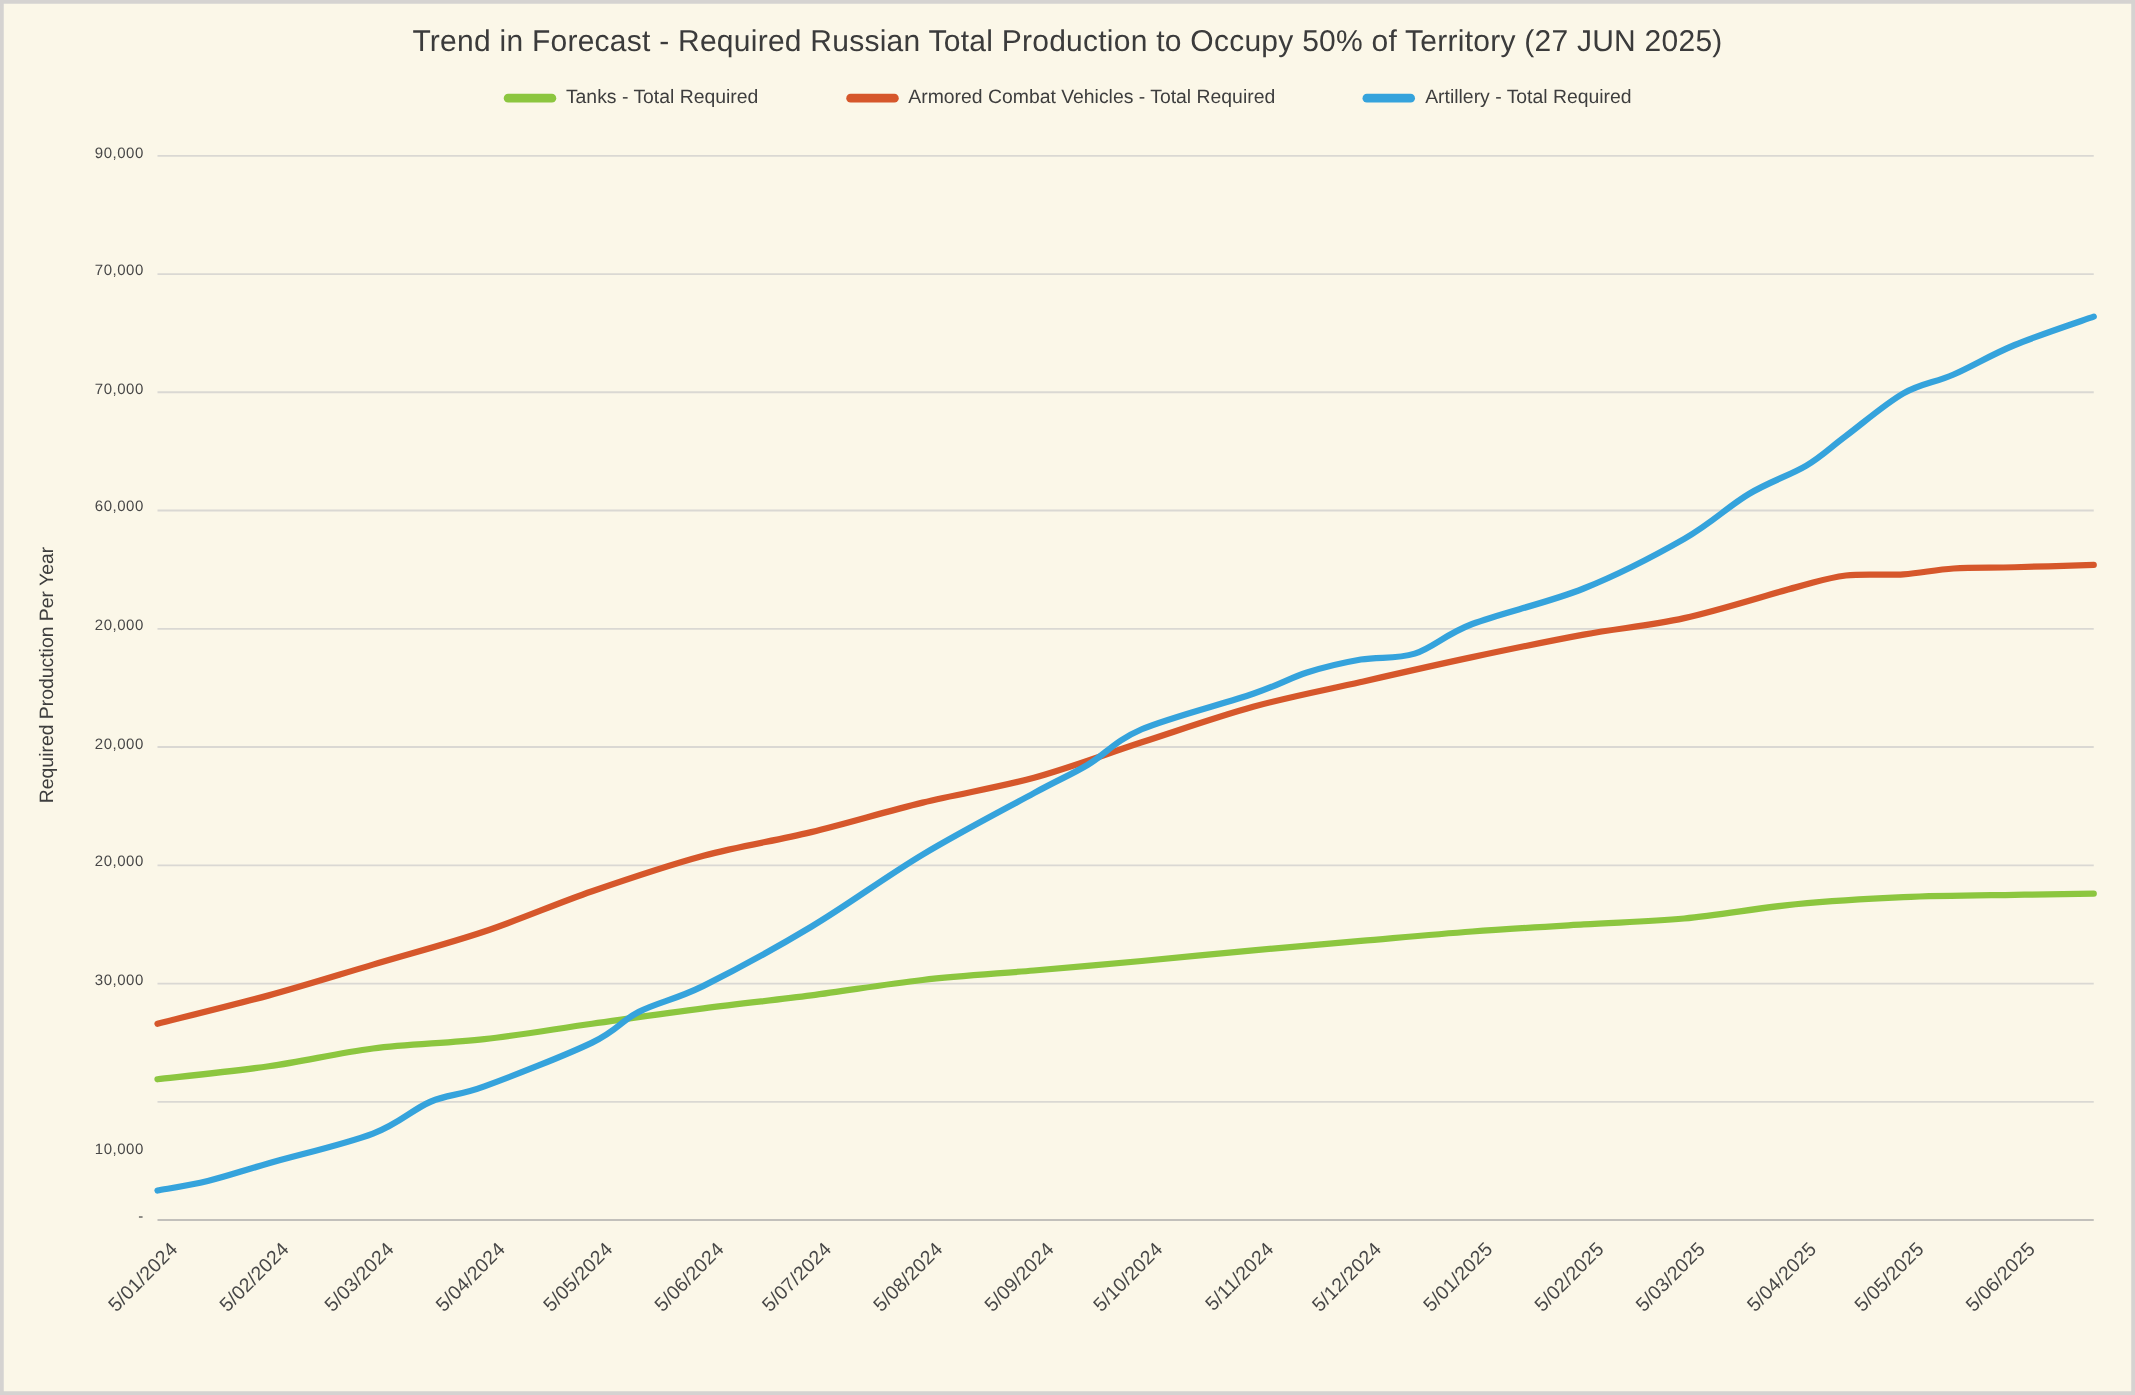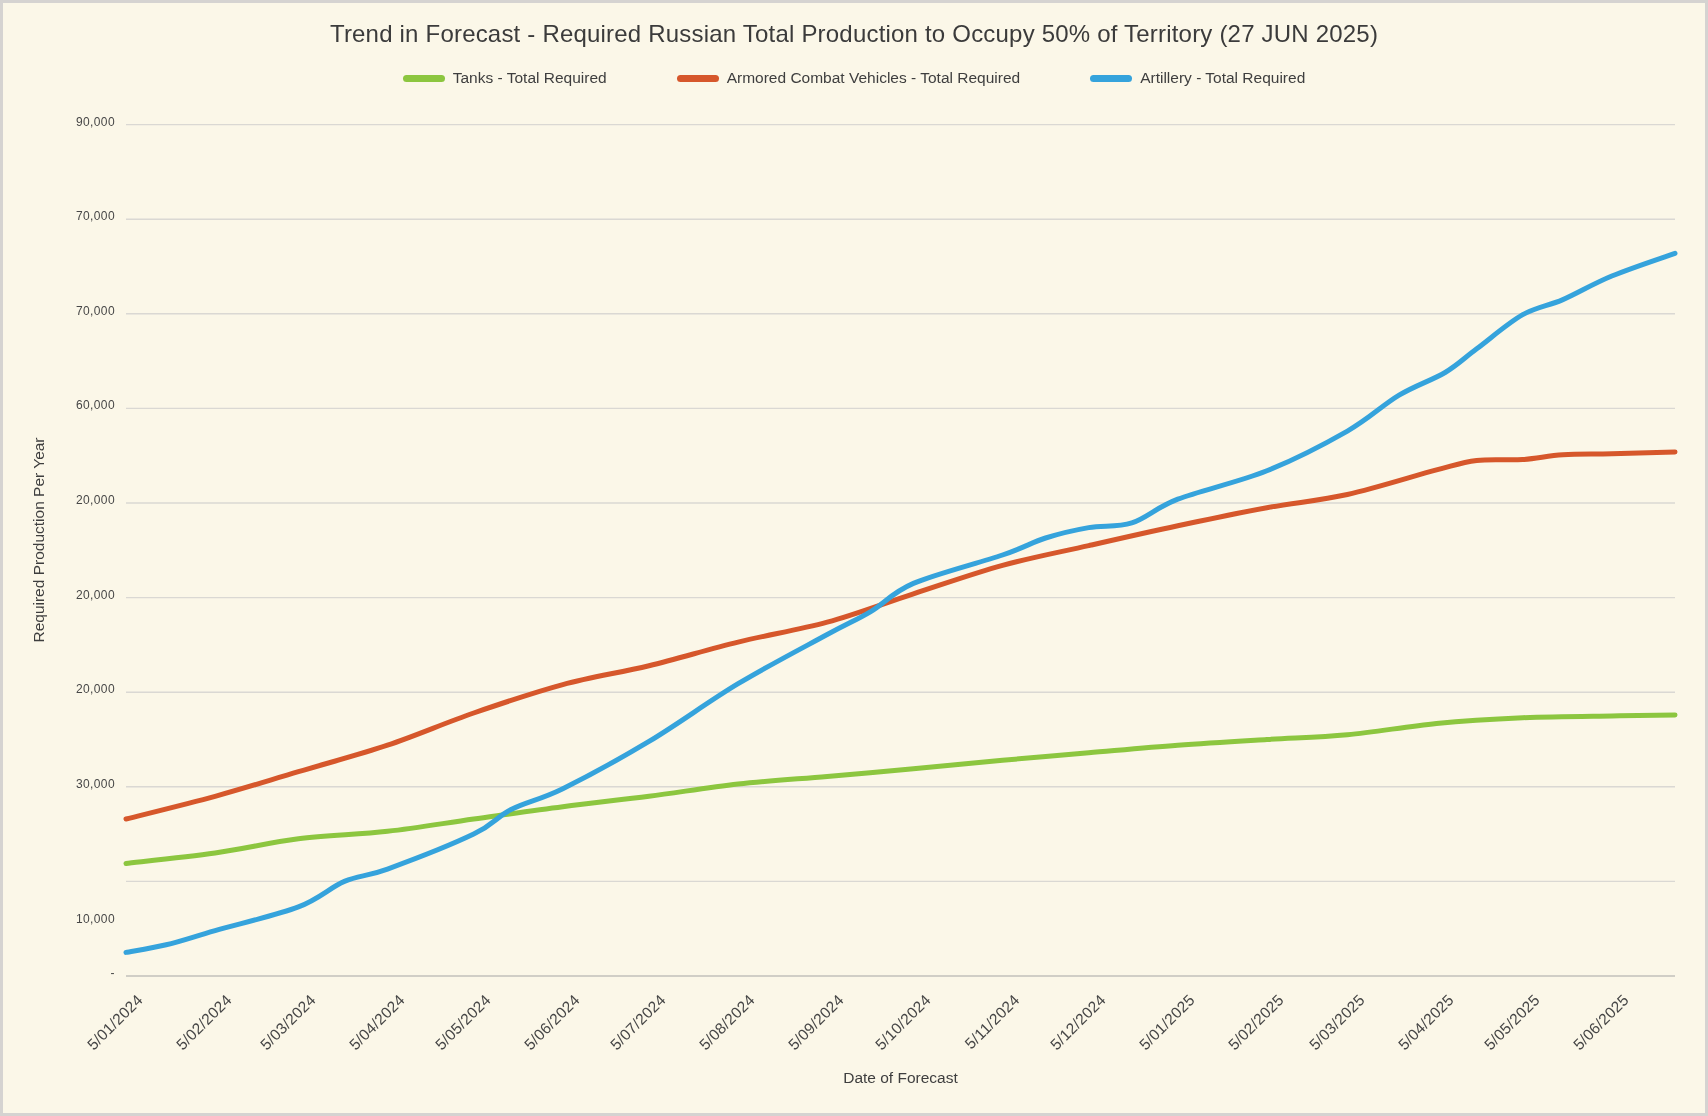--- a/index.html
+++ b/index.html
@@ -120,15 +120,14 @@
       <div class="xtick" style="top: 988px; right: 694.479px;">5/11/2024</div>
       <div class="xtick" style="top: 988px; right: 608.263px;">5/12/2024</div>
       <div class="xtick" style="top: 988px; right: 519.174px;">5/01/2025</div>
       <div class="xtick" style="top: 988px; right: 430.085px;">5/02/2025</div>
       <div class="xtick" style="top: 988px; right: 349.618px;">5/03/2025</div>
       <div class="xtick" style="top: 988px; right: 260.529px;">5/04/2025</div>
       <div class="xtick" style="top: 988px; right: 174.314px;">5/05/2025</div>
       <div class="xtick" style="top: 988px; right: 85.2245px;">5/06/2025</div>
     </div>
 
-  <div class="x-axis-title">Date of Forecast</div>
 
 </div>
 
 </body></html>

